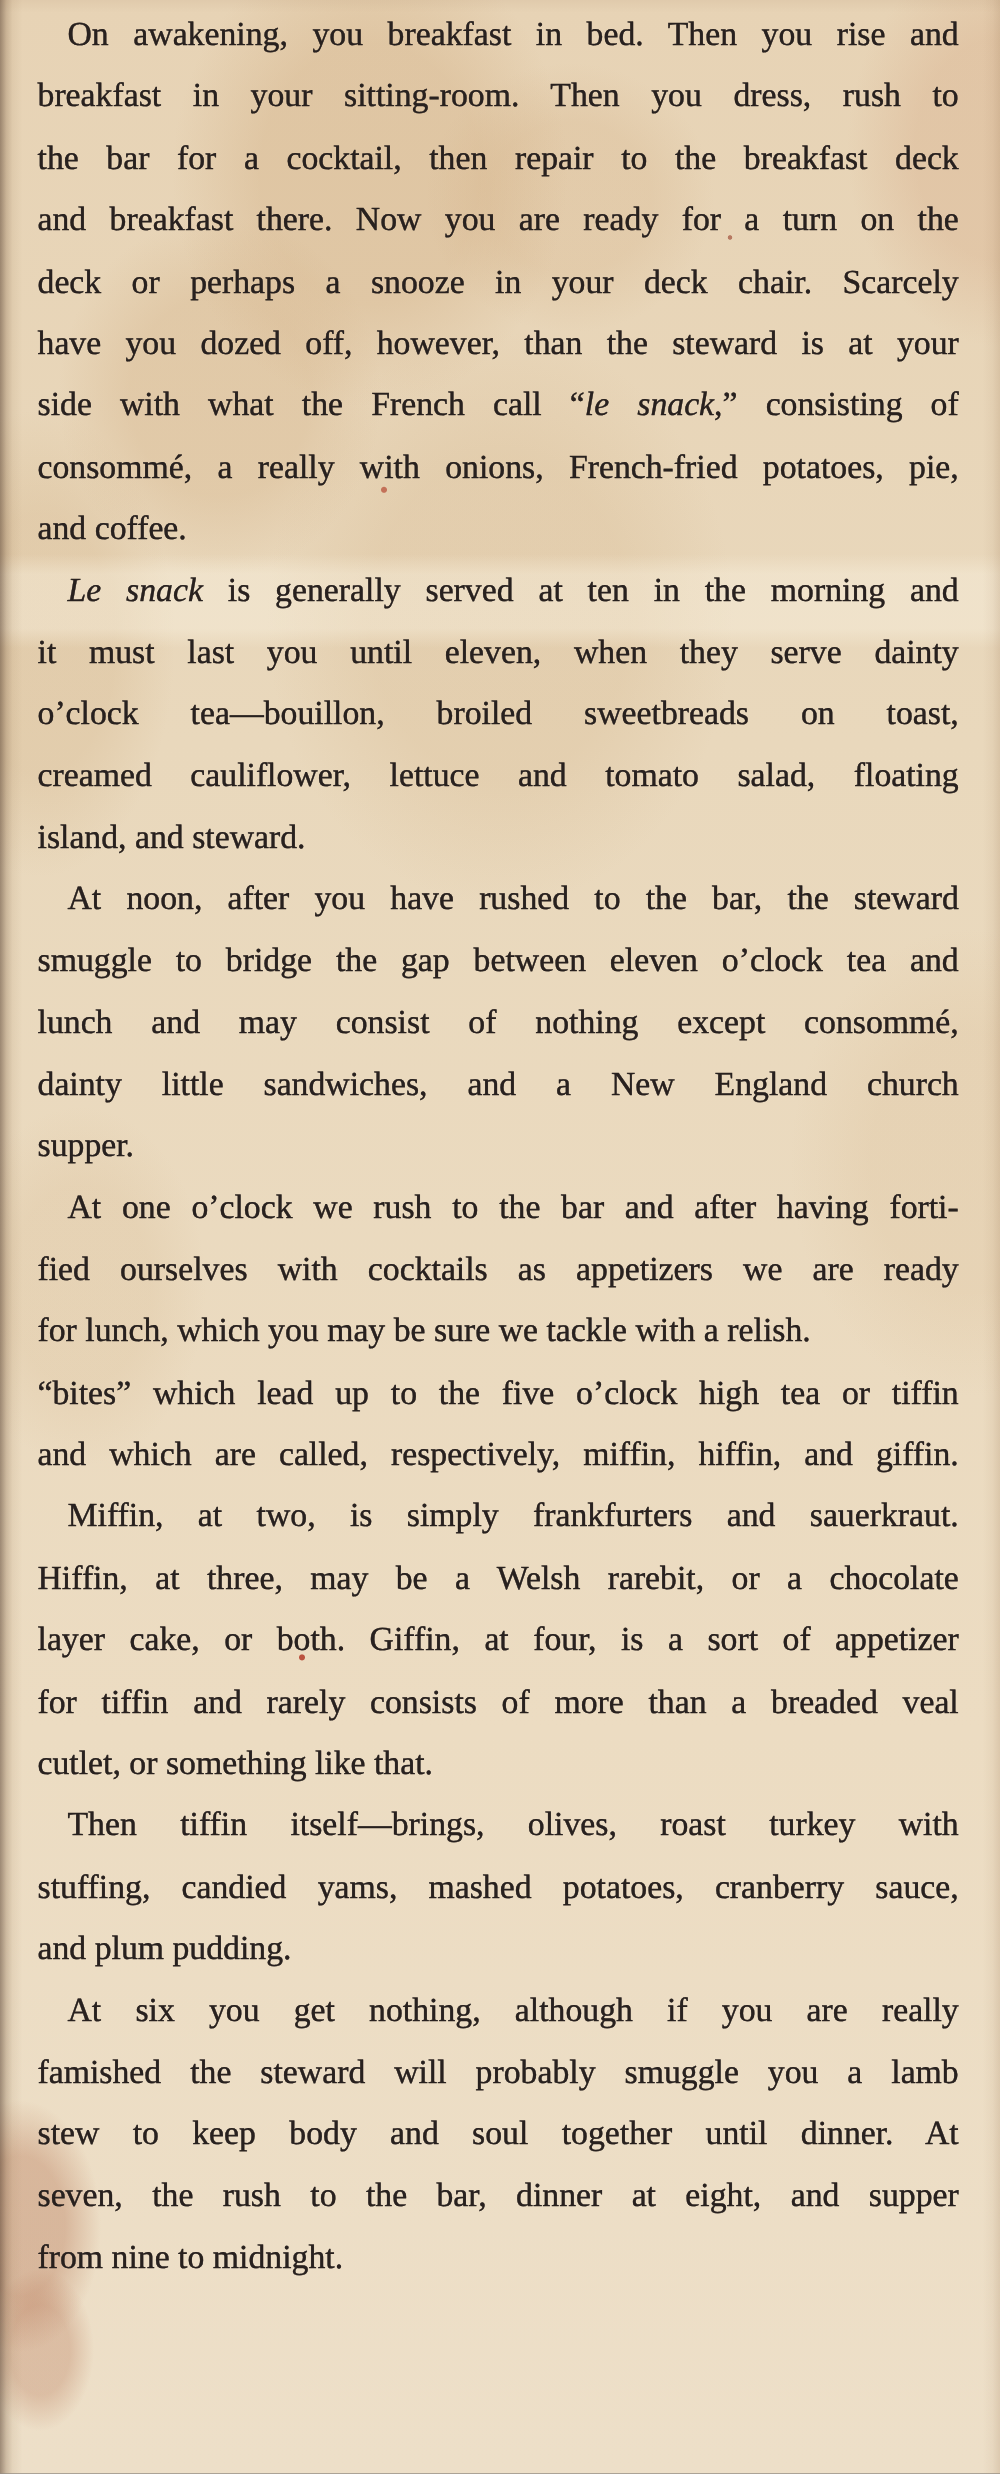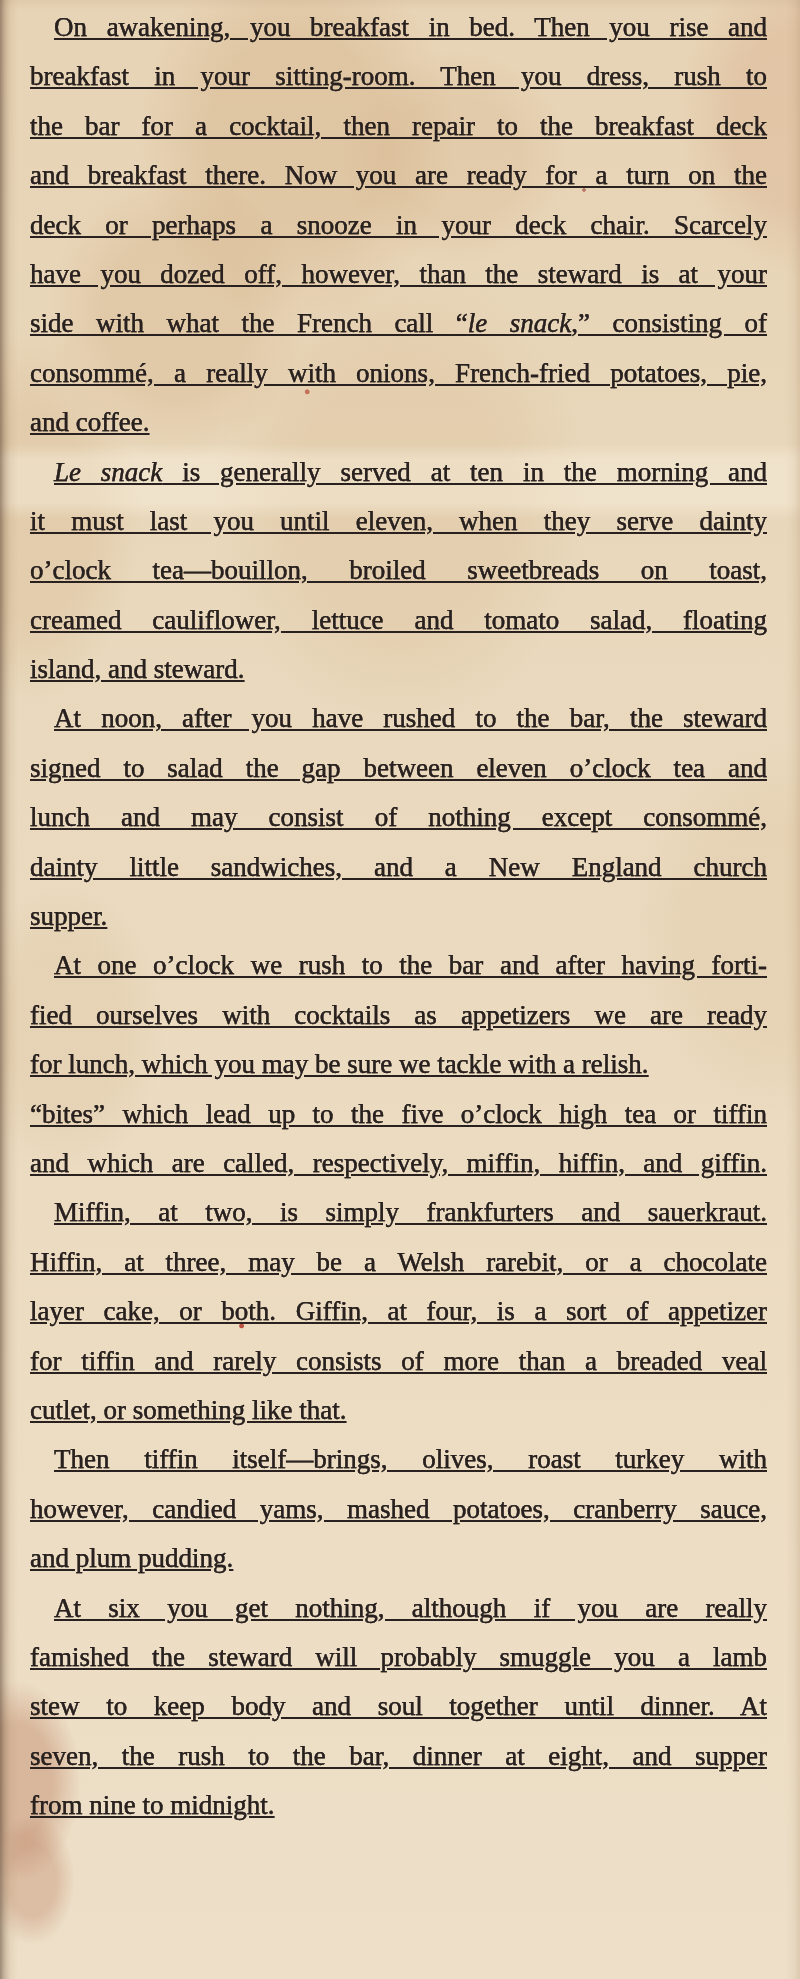--- a/index.html
+++ b/index.html
@@ -42,21 +42,20 @@
     color: #28211f;
     -webkit-text-stroke: 0.25px #28211f;
     text-shadow: 0 0 0.5px rgba(40,33,31,0.55);
   }
   .line {
     height: 49.4px;
     line-height: 49.4px;
     white-space: nowrap;
     text-align: justify;
     text-align-last: justify;
-    text-decoration: underline;
   }
   .line.para-end { text-align-last: left; }
   .line.indent { text-indent: 24px; }
   .it { font-style: italic; }
 </style>
 </head>
 <body>
 
 <div class="page">
   <div class="text-block" id="text-root">
@@ -68,36 +67,36 @@
       <div class="line"><span>have you dozed off, however, than the steward is at your</span></div>
       <div class="line"><span>side with what the French call “</span><span class="it">le snack</span><span>,” consisting of</span></div>
       <div class="line"><span>consommé, a really with onions, French-fried potatoes, pie,</span></div>
       <div class="line para-end"><span>and coffee.</span></div>
       <div class="line indent"><span class="it">Le snack</span><span> is generally served at ten in the morning and</span></div>
       <div class="line"><span>it must last you until eleven, when they serve dainty</span></div>
       <div class="line"><span>o’clock tea—bouillon, broiled sweetbreads on toast,</span></div>
       <div class="line"><span>creamed cauliflower, lettuce and tomato salad, floating</span></div>
       <div class="line para-end"><span>island, and steward.</span></div>
       <div class="line indent"><span>At noon, after you have rushed to the bar, the steward</span></div>
-      <div class="line"><span>signed to salad the gap between eleven o’clock tea and</span></div>
+      <div class="line"><span>smuggle to bridge the gap between eleven o’clock tea and</span></div>
       <div class="line"><span>lunch and may consist of nothing except consommé,</span></div>
       <div class="line"><span>dainty little sandwiches, and a New England church</span></div>
       <div class="line para-end"><span>supper.</span></div>
       <div class="line indent"><span>At one o’clock we rush to the bar and after having forti-</span></div>
       <div class="line"><span>fied ourselves with cocktails as appetizers we are ready</span></div>
       <div class="line para-end"><span>for lunch, which you may be sure we tackle with a relish.</span></div>
       <div class="line"><span>“bites” which lead up to the five o’clock high tea or tiffin</span></div>
       <div class="line"><span>and which are called, respectively, miffin, hiffin, and giffin.</span></div>
       <div class="line indent"><span>Miffin, at two, is simply frankfurters and sauerkraut.</span></div>
       <div class="line"><span>Hiffin, at three, may be a Welsh rarebit, or a chocolate</span></div>
       <div class="line"><span>layer cake, or both. Giffin, at four, is a sort of appetizer</span></div>
       <div class="line"><span>for tiffin and rarely consists of more than a breaded veal</span></div>
       <div class="line para-end"><span>cutlet, or something like that.</span></div>
       <div class="line indent"><span>Then tiffin itself—brings, olives, roast turkey with</span></div>
-      <div class="line"><span>however, candied yams, mashed potatoes, cranberry sauce,</span></div>
+      <div class="line"><span>stuffing, candied yams, mashed potatoes, cranberry sauce,</span></div>
       <div class="line para-end"><span>and plum pudding.</span></div>
       <div class="line indent"><span>At six you get nothing, although if you are really</span></div>
       <div class="line"><span>famished the steward will probably smuggle you a lamb</span></div>
       <div class="line"><span>stew to keep body and soul together until dinner. At</span></div>
       <div class="line"><span>seven, the rush to the bar, dinner at eight, and supper</span></div>
       <div class="line para-end"><span>from nine to midnight.</span></div>
     </div>
 </div>
 
 </body></html>

